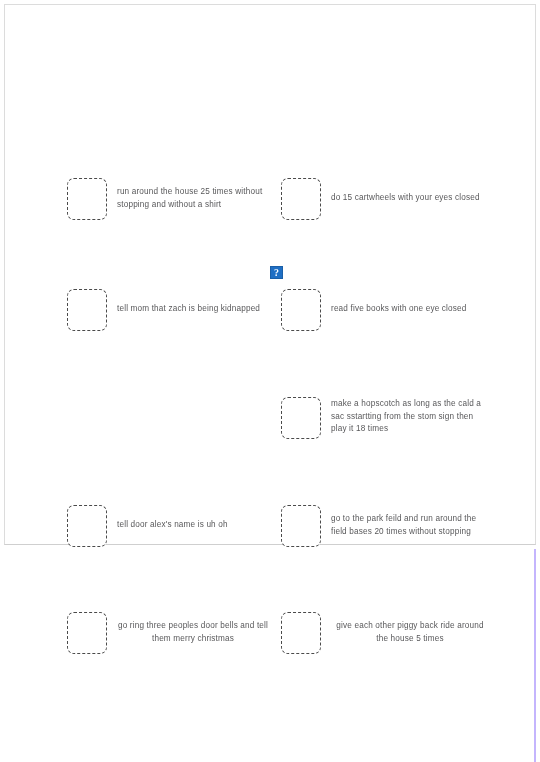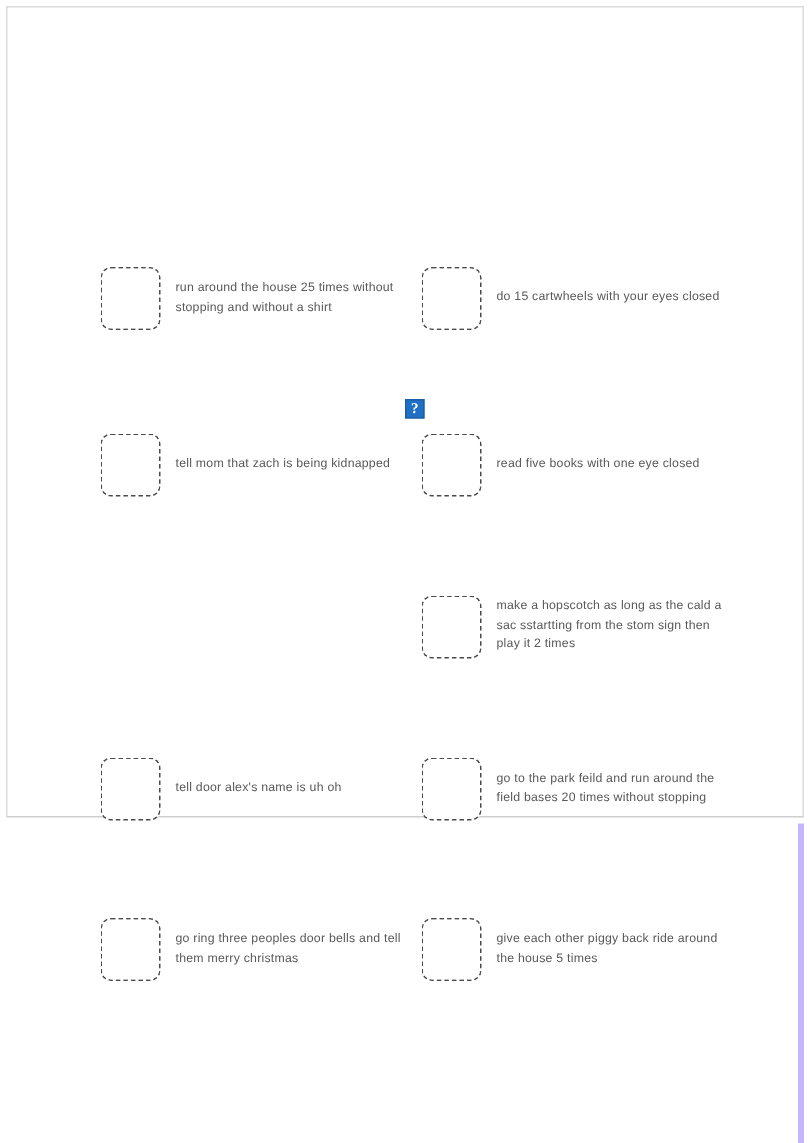--- a/index.html
+++ b/index.html
@@ -29,21 +29,22 @@
     height: 541px;
     border-top: 1px solid #dcdcdc;
     border-left: 1px solid #dcdcdc;
     border-right: 1px solid #dcdcdc;
     border-bottom: 1px solid #cfcfcf;
   }
   .page-two {
     top: 549px;
     height: 213px;
     border-left: 1px solid #ffffff;
-    border-right: 4px solid #c4b5fd;
+    border-right: 2px solid #c4b5fd;
+    text-align: center;
   }
 
   
   .checklist {
     position: absolute;
     left: 0;
     top: 0;
     width: 100%;
     height: 100%;
   }
@@ -142,21 +143,21 @@
       </div>
       <div class="cell col-left align-single">
         <div class="checkbox"></div>
         <div class="item-text">tell mom that zach is being kidnapped</div>
       </div>
     </div>
 
     <div class="row" style="top:392px;">
       <div class="cell col-right align-triple">
         <div class="checkbox"></div>
-        <div class="item-text">make a hopscotch as long as the cald a sac sstartting from the stom sign then play it 2 times</div>
+        <div class="item-text">make a hopscotch as long as the cald a sac sstartting from the stom sign then play it 18 times</div>
       </div>
     </div>
 
     <div class="row" style="top:500px;">
       <div class="cell col-left align-single">
         <div class="checkbox"></div>
         <div class="item-text">tell door alex's name is uh oh</div>
       </div>
       <div class="cell col-right align-double">
         <div class="checkbox"></div>

